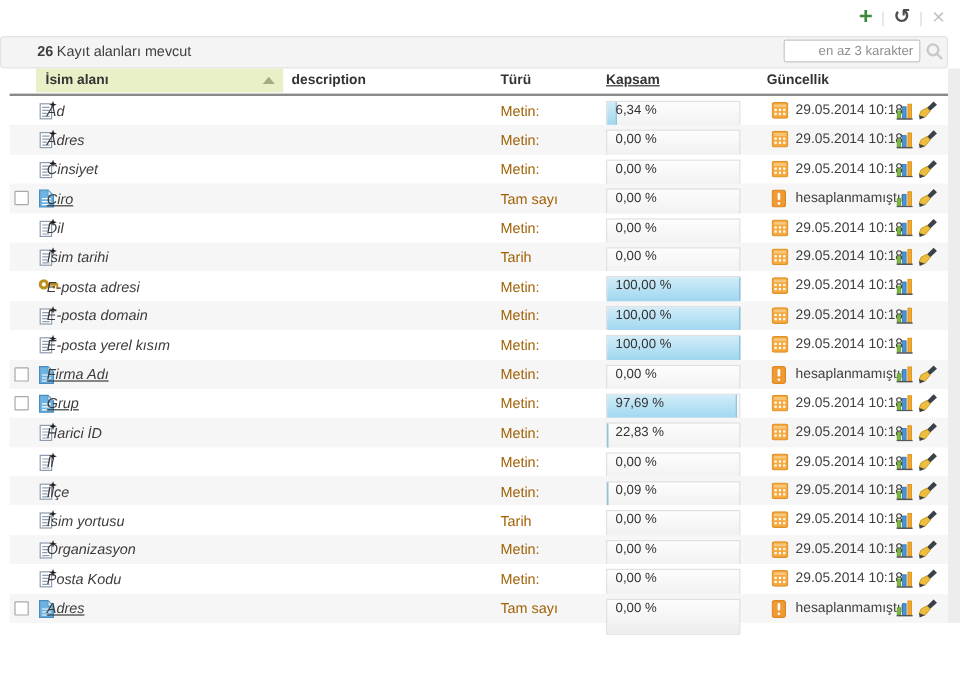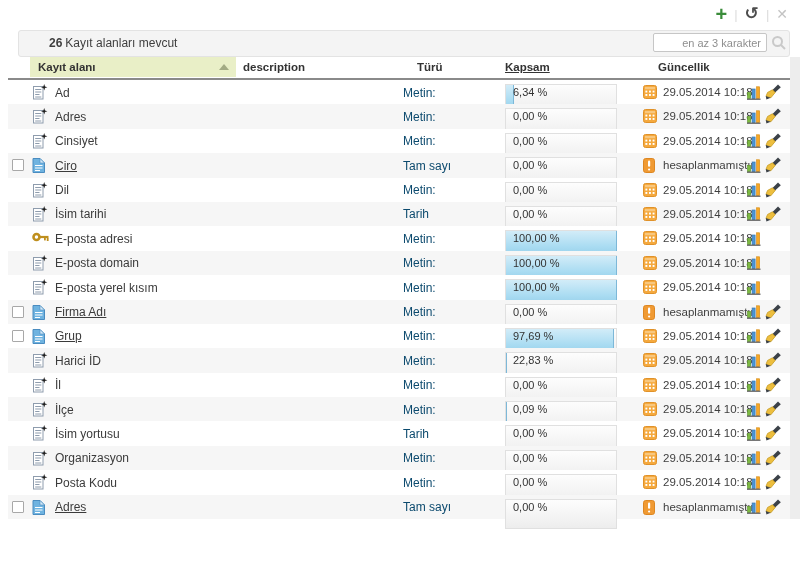--- a/index.html
+++ b/index.html
@@ -7,43 +7,43 @@
   .page{position:relative;width:800px;height:561px;background:#fff;overflow:hidden;}
 
   
   .top-actions{position:absolute;top:4px;right:12px;display:flex;align-items:center;gap:7px;height:20px;}
   .ta-add{color:#3a8c3a;font-size:20px;font-weight:bold;line-height:18px;cursor:pointer;}
   .ta-undo{color:#4d4d4d;font-size:17px;font-weight:bold;line-height:18px;cursor:pointer;}
   .ta-close{color:#c3c3c3;font-size:14px;font-weight:bold;line-height:18px;cursor:pointer;}
   .ta-sep{color:#dcdcdc;font-size:13px;}
 
   
-  .toolbar{position:absolute;left:18px;right:10px;top:30px;height:25px;background:#f4f4f4;border:1px solid #e3e3e3;border-radius:3px;}
+  .toolbar{position:absolute;left:0;right:10px;top:30px;height:25px;background:#f4f4f4;border:1px solid #e3e3e3;border-radius:3px;}
   .count{position:absolute;left:30px;top:0;line-height:25px;font-size:12px;color:#3e3e3e;}
   .count b{font-weight:bold;margin-right:3px;}
   .search-input{position:absolute;right:22px;top:2px;width:102px;height:17px;border:1px solid #c6c6c6;border-radius:2px;font-size:11px;padding:0 5px;color:#555;font-family:inherit;text-align:right;}
   .search-input::placeholder{color:#8f8f8f;}
   .search-icon{position:absolute;right:2px;top:4px;width:16px;height:16px;}
 
   
   .thead{position:absolute;top:57px;left:8px;right:10px;height:21px;border-bottom:2px solid #8a8a8a;font-size:11.5px;font-weight:bold;color:#333;}
   .th-field{position:absolute;left:22px;top:0;width:206px;height:20px;background:#e9efc7;line-height:20px;padding-left:8px;box-sizing:border-box;cursor:pointer;}
   .sort-asc{position:absolute;right:7px;top:7px;width:0;height:0;border-left:5px solid transparent;border-right:5px solid transparent;border-bottom:6px solid #a3ab84;}
   .th{position:absolute;top:0;line-height:20px;}
-  .th-desc{left:235px;} .th-type{left:409px;} .th-cov{left:497px;text-decoration:underline;} .th-fresh{left:650px;}
+  .th-desc{left:235px;} .th-type{left:409px;} .th-cov{left:497px;text-decoration:underline;} .th-fresh{left:631px;}
 
   
   .tbody{position:absolute;top:80px;left:8px;right:10px;}
   .row{position:relative;height:24.4px;background:#fff;}
   .row.alt{background:#f6f6f6;}
   .cb{position:absolute;left:4px;top:6px;width:12px;height:12px;background:#fff;border:1px solid #a8a8a8;border-radius:1px;box-sizing:border-box;cursor:pointer;}
   .ficon{position:absolute;left:24px;top:4px;width:18px;height:17px;}
-  .fname{position:absolute;left:47px;top:5.5px;font-size:12px;color:#3b3b3b;}
+  .fname{position:absolute;left:31px;top:5.5px;font-size:12px;color:#3b3b3b;font-style:italic;}
   .fname.link{text-decoration:underline;cursor:pointer;}
-  .ftype{position:absolute;left:395px;top:5.5px;font-size:12px;color:#0c4a6e;}
+  .ftype{position:absolute;left:409px;top:5.5px;font-size:12px;color:#a16207;}
   .bar{position:absolute;left:497px;top:4px;width:112px;height:30px;background:linear-gradient(#fdfdfd,#ededed);border:1px solid #e0e0e0;box-sizing:border-box;}
   .bar-fill{position:absolute;left:0;top:0;bottom:0;background:linear-gradient(#d2ecf8 0%,#aadcf2 55%,#8fcbe7 100%);border-right:1px solid #7db8d8;}
   .bar-text{position:absolute;left:7px;top:1px;font-size:11px;color:#333;white-space:nowrap;}
   .sticon{position:absolute;left:635px;top:5px;width:14px;height:14px;}
   .sttext{position:absolute;left:655px;top:6px;font-size:11.5px;color:#3e3e3e;white-space:nowrap;}
   .chart{position:absolute;left:739px;top:4.5px;width:14px;height:15px;cursor:pointer;}
   .brush{position:absolute;left:757px;top:4px;width:19px;height:16px;cursor:pointer;}
 
   .strip{position:absolute;top:57px;right:0;width:10px;height:462px;background:#ededed;}
 </style>
@@ -68,21 +68,21 @@
     <span class="search-icon">
       <svg width="16" height="16" viewBox="0 0 16 16">
           <circle cx="6.5" cy="6.5" r="4.5" fill="none" stroke="#c9c9c9" stroke-width="2"></circle>
           <line x1="10" y1="10" x2="14" y2="14" stroke="#c9c9c9" stroke-width="2"></line>
         </svg>
     </span>
   </div>
 
   <div class="thead">
     <div class="th-field">
-      <span>Kayıt alanı</span>
+      <span>İsim alanı</span>
       <span class="sort-asc"></span>
     </div>
     <div class="th th-desc">description</div>
     <div class="th th-type">Türü</div>
     <div class="th th-cov">Kapsam</div>
     <div class="th th-fresh">Güncellik</div>
   </div>
 
   <div class="tbody" id="tbody">
   <div class="row">

